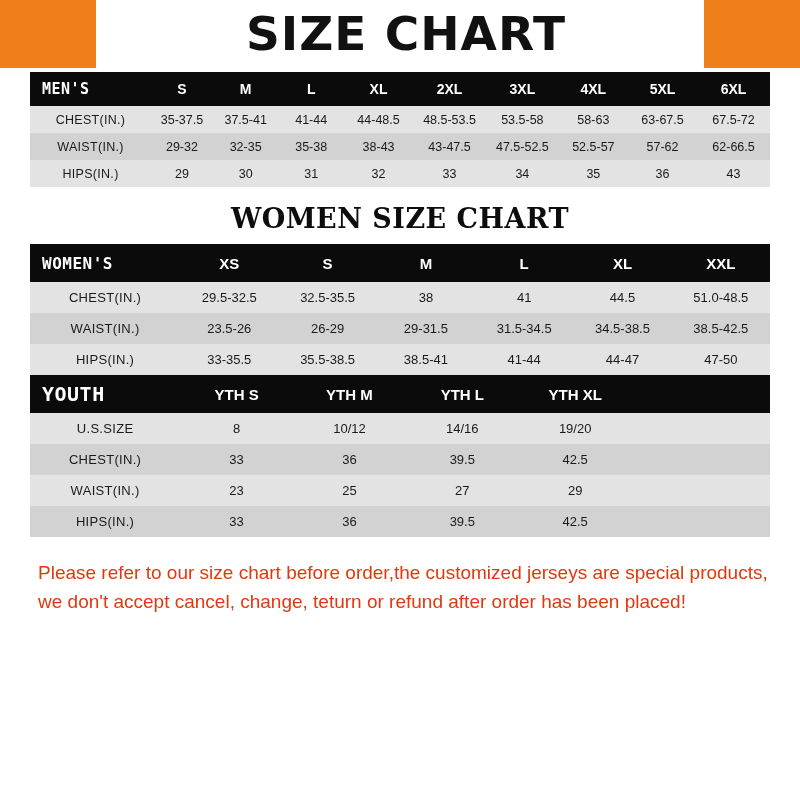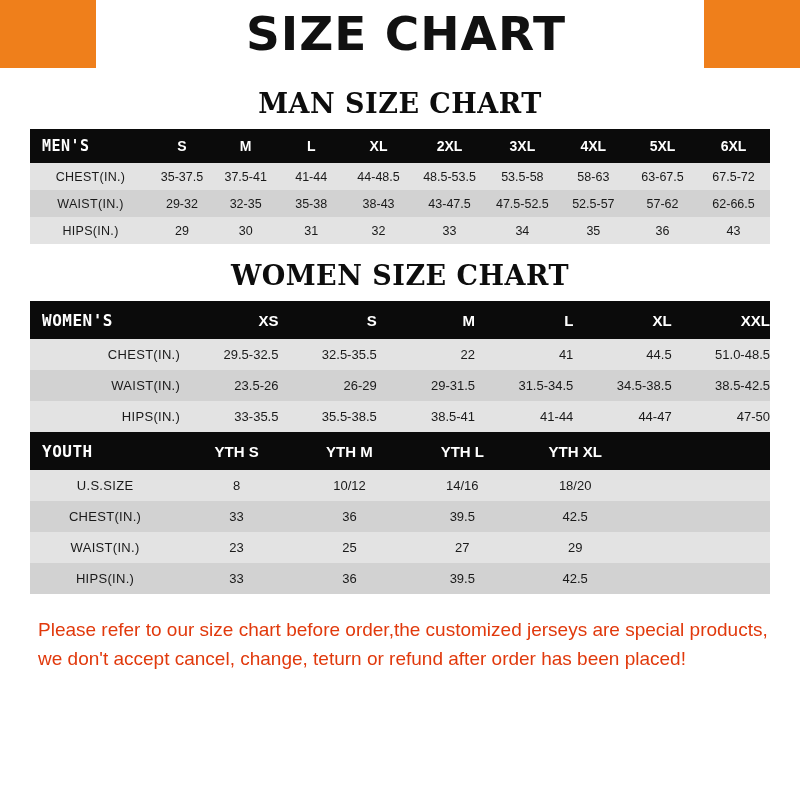--- a/index.html
+++ b/index.html
@@ -88,28 +88,28 @@
     letter-spacing: 0.5px;
   }
   table.size-table tbody tr.light td { background: #e3e3e3; }
   table.size-table tbody tr.dark td { background: #d2d2d2; }
   table.size-table tbody td.row-label {
     font-weight: normal;
     letter-spacing: 0.3px;
   }
   
   table.women-table th,
-  table.women-table td { height: 31px; font-size: 13px; text-align: right; }
+  table.women-table td { height: 31px; font-size: 13px; }
   table.women-table thead th { height: 38px; font-size: 15px; }
   table.women-table thead th.row-label-head { font-size: 16px; }
   
   table.youth-table th,
   table.youth-table td { height: 31px; font-size: 13px; }
   table.youth-table thead th { height: 38px; font-size: 15px; }
-  table.youth-table thead th.row-label-head { font-size: 16px; }
+  table.youth-table thead th.row-label-head { font-size: 20px; }
 
   .footer-note {
     margin-top: 22px;
     padding: 0 8px;
     color: #e1390c;
     font-size: 19px;
     line-height: 1.5;
     font-family: "Liberation Sans", sans-serif;
   }
   .footer-note div { white-space: nowrap; }
@@ -121,21 +121,20 @@
 
   <div class="header-banner">
     <div class="left-block"></div>
     <div class="right-block"></div>
     <div class="header-title">SIZE CHART</div>
   </div>
 
   <div class="content">
 
     <div class="section">
-      <div class="section-title">MAN SIZE CHART</div>
       <table class="size-table men-table">
         <thead>
           <tr>
             <th class="row-label-head" style="width:15%">MEN'S</th>
             <th style="width:8.5%">S</th>
             <th style="width:9%">M</th>
             <th style="width:9%">L</th>
             <th style="width:9.5%">XL</th>
             <th style="width:10%">2XL</th>
             <th style="width:10%">3XL</th>
@@ -197,21 +196,21 @@
             <th style="width:13.5%">L</th>
             <th style="width:13.5%">XL</th>
             <th style="width:13.5%">XXL</th>
           </tr>
         </thead>
         <tbody>
           <tr class="light">
             <td class="row-label">CHEST(IN.)</td>
             <td>29.5-32.5</td>
             <td>32.5-35.5</td>
-            <td>22</td>
+            <td>38</td>
             <td>41</td>
             <td>44.5</td>
             <td>51.0-48.5</td>
           </tr>
           <tr class="dark">
             <td class="row-label">WAIST(IN.)</td>
             <td>23.5-26</td>
             <td>26-29</td>
             <td>29-31.5</td>
             <td>31.5-34.5</td>
@@ -242,21 +241,21 @@
             <th style="width:15.5%">YTH XL</th>
             <th style="width:19%"></th>
           </tr>
         </thead>
         <tbody>
           <tr class="light">
             <td class="row-label">U.S.SIZE</td>
             <td>8</td>
             <td>10/12</td>
             <td>14/16</td>
-            <td>18/20</td>
+            <td>19/20</td>
             <td></td>
           </tr>
           <tr class="dark">
             <td class="row-label">CHEST(IN.)</td>
             <td>33</td>
             <td>36</td>
             <td>39.5</td>
             <td>42.5</td>
             <td></td>
           </tr>

